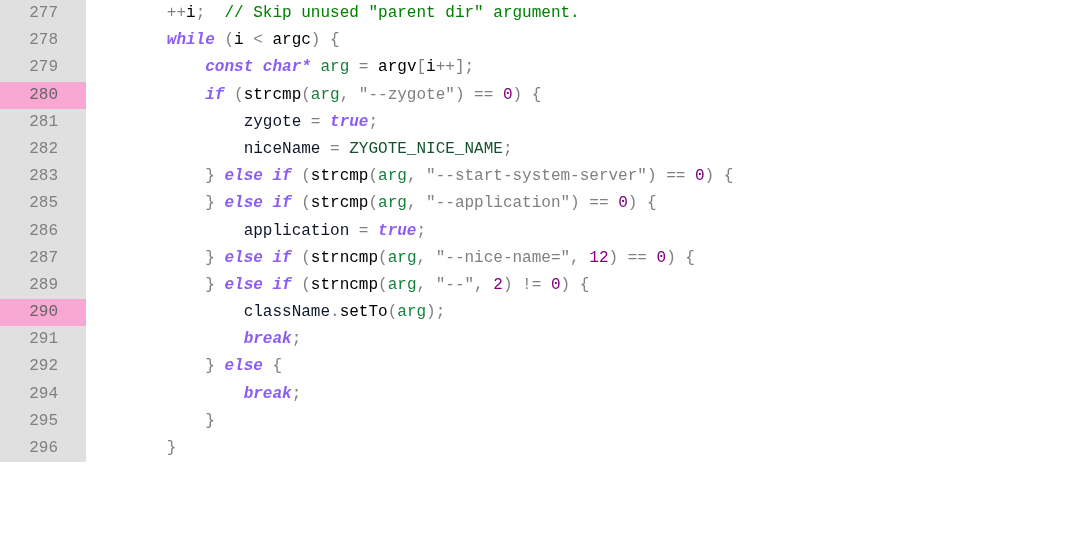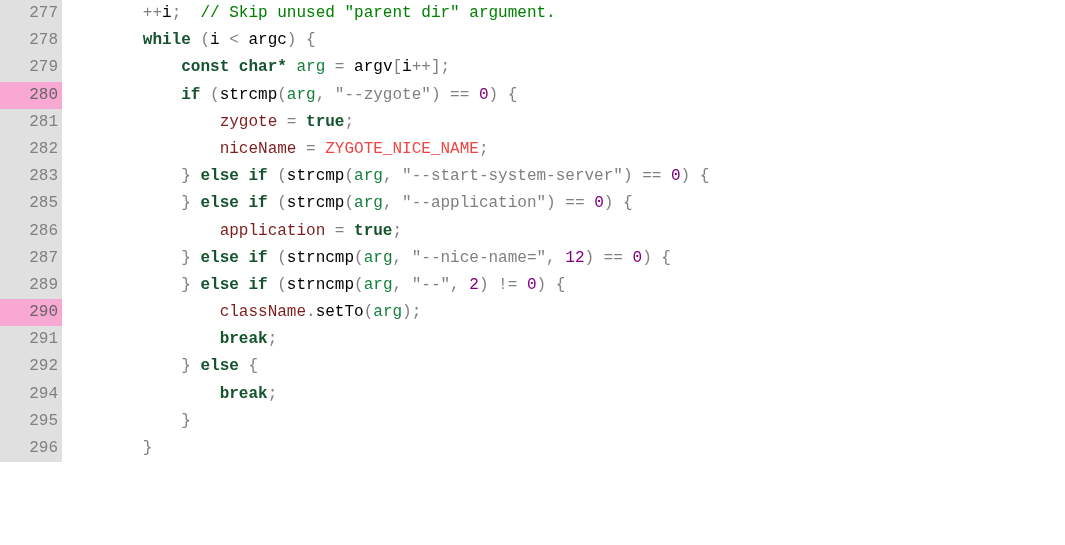--- a/index.html
+++ b/index.html
@@ -16,43 +16,43 @@
     flex-direction: column;
     width: 1065px;
   }
   .code-line {
     display: flex;
     white-space: pre;
   }
   .gutter {
     width: 58px;
     text-align: right;
-    padding-right: 4px;
+    padding-right: 28px;
     background: #e0e0e0;
     color: #808080;
     flex-shrink: 0;
     user-select: none;
   }
   .gutter.hl {
     background: #f9a8d4;
     color: #666666;
   }
   .code {
     padding-left: 4px;
     flex-grow: 1;
   }
-  .kw { color: #14532d; font-weight: bold; }
+  .kw { color: #8b5cf6; font-weight: bold; font-style: italic; }
   .op { color: #808080; }
   .cm { color: #008000; }
   .fn { color: #000000; }
   .nm { color: #15803d; }
   .str { color: #808080; }
   .num { color: #800080; }
-  .const { color: #ef4444; }
-  .var { color: #7f1d1d; }
+  .const { color: #14532d; }
+  .var { color: #0f172a; }
 </style>
 </head>
 <body>
 
 <div class="code-container" id="code-root">
     <div class="code-line"><div class="gutter">277</div><div class="code"><span>        </span><span class="op">++</span><span>i</span><span class="op">;  </span><span class="cm">// Skip unused "parent dir" argument.</span></div></div>
     <div class="code-line"><div class="gutter">278</div><div class="code"><span>        </span><span class="kw">while</span><span class="op"> (</span><span>i </span><span class="op">&lt;</span><span> </span><span class="fn">argc</span><span class="op">) {</span></div></div>
     <div class="code-line"><div class="gutter">279</div><div class="code"><span>            </span><span class="kw">const char*</span><span> </span><span class="nm">arg</span><span class="op"> = </span><span class="fn">argv</span><span class="op">[</span><span>i</span><span class="op">++];</span></div></div>
     <div class="code-line"><div class="gutter hl">280</div><div class="code"><span>            </span><span class="kw">if</span><span class="op"> (</span><span class="fn">strcmp</span><span class="op">(</span><span class="nm">arg</span><span class="op">, </span><span class="str">"--zygote"</span><span class="op">) == </span><span class="num">0</span><span class="op">) {</span></div></div>
     <div class="code-line"><div class="gutter">281</div><div class="code"><span>                </span><span class="var">zygote </span><span class="op">= </span><span class="kw">true</span><span class="op">;</span></div></div>

